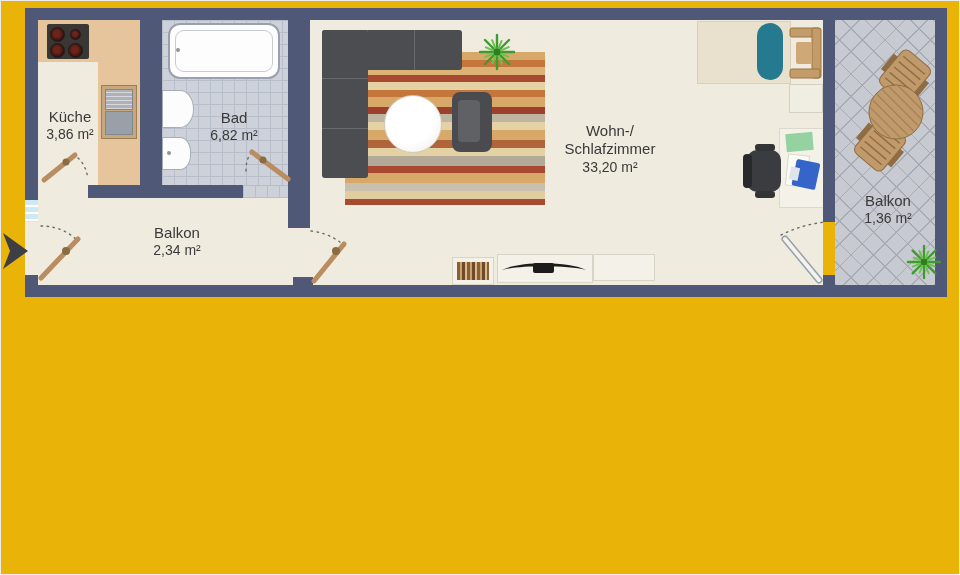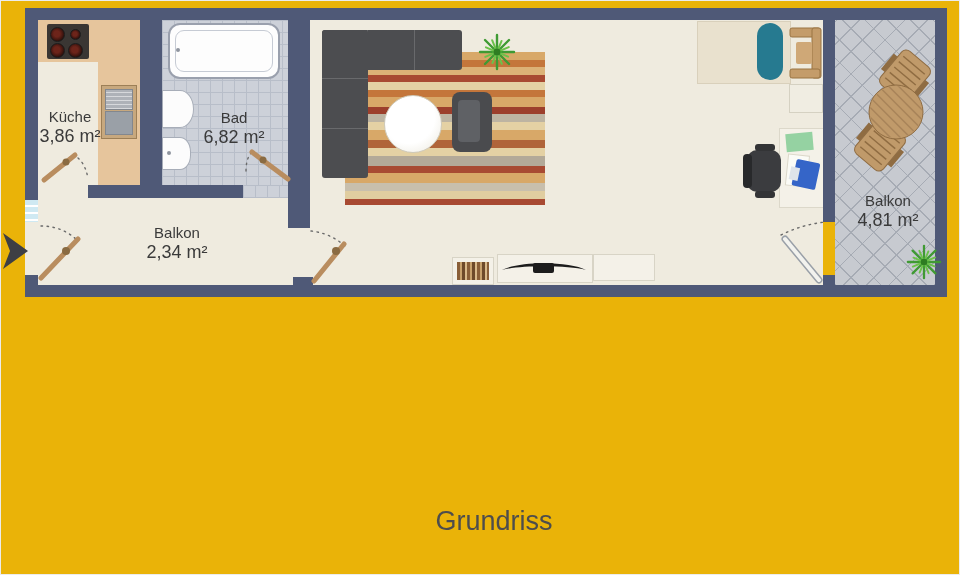--- a/index.html
+++ b/index.html
@@ -61,21 +61,21 @@
   .bed{background:#e9e1ce;border:1px solid #d9d0bb;z-index:2;}
   .bed-roll{background:#267a90;border-radius:13px;z-index:3;}
   .nightstand{background:#f0ede2;border:1px solid #d5d1c2;z-index:2;}
   .desk{background:#f4f1e8;border:1px solid #dcd8ca;z-index:2;}
   .desk-pad{background:#95d2a2;transform:rotate(-5deg);z-index:3;}
 
   
   .room-label{position:absolute;transform:translateX(-50%);text-align:center;color:#3a3a3a;
     line-height:1.22;z-index:6;white-space:nowrap;}
   .room-label .rname{font-size:15px;}
-  .room-label .rarea{font-size:18px;}
+  .room-label .rarea{font-size:14px;}
   .plan-title{position:absolute;left:494px;top:506px;transform:translateX(-50%);
     font-size:27px;color:#4d4d4d;z-index:6;}
 
   .overlay{position:absolute;left:0;top:0;z-index:7;pointer-events:none;}
 </style>
 </head>
 <body>
 
 <div class="canvas">
   <div class="frame"></div>
@@ -144,26 +144,30 @@
     <div class="rarea">3,86 m²</div>
   </div>
   <div class="room-label" style="left:234px;top:109px;">
     <div class="rname">Bad</div>
     <div class="rarea">6,82 m²</div>
   </div>
   <div class="room-label" style="left:177px;top:224px;">
     <div class="rname">Balkon</div>
     <div class="rarea">2,34 m²</div>
   </div>
+  <div class="room-label" style="left:610px;top:122px;">
+    <div class="rname">Wohn-/</div>
+    <div class="rname">Schlafzimmer</div>
+    <div class="rarea">33,20 m²</div>
+  </div>
   <div class="room-label" style="left:888px;top:192px;">
     <div class="rname">Balkon</div>
-    <div class="rarea">4,81 m²</div>
-  </div>
-
-  <div class="plan-title">Grundriss</div>
+    <div class="rarea">1,36 m²</div>
+  </div>
+
 
   <svg class="overlay" width="960" height="575" viewBox="0 0 960 575">
     <defs>
       <clipPath id="tclip">
           <circle cx="896" cy="112" r="26"></circle>
         </clipPath>
     </defs>
 
     <g stroke="#6a6a6a" stroke-width="1.4" fill="none" stroke-dasharray="1.5,4.5" stroke-linecap="round">
       <path d="M41,226 Q62,226 77,240"></path>

